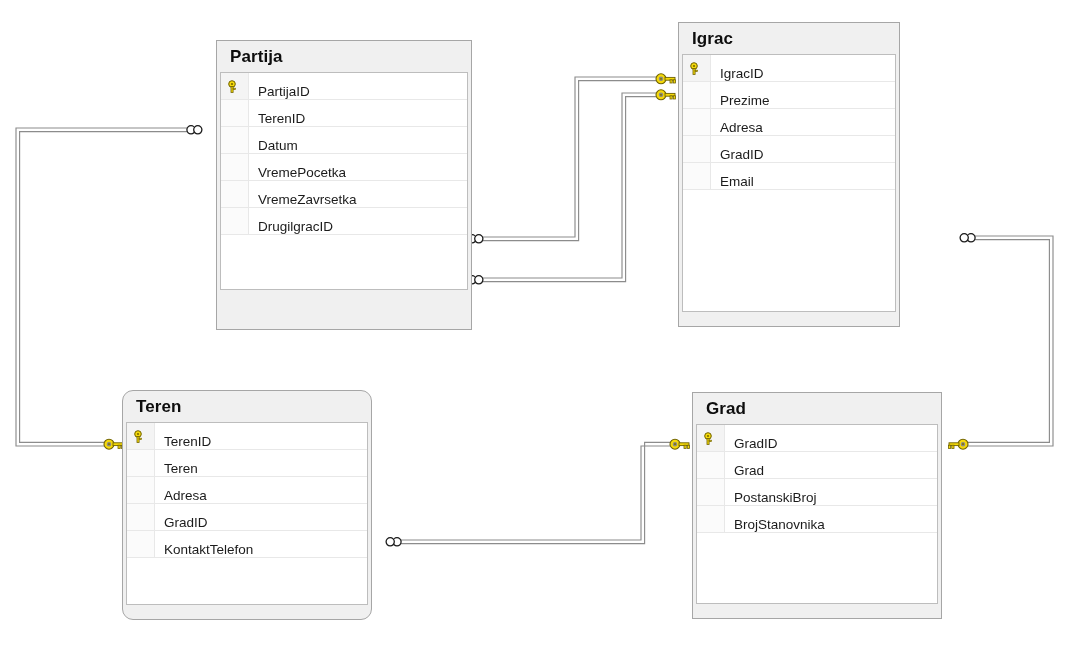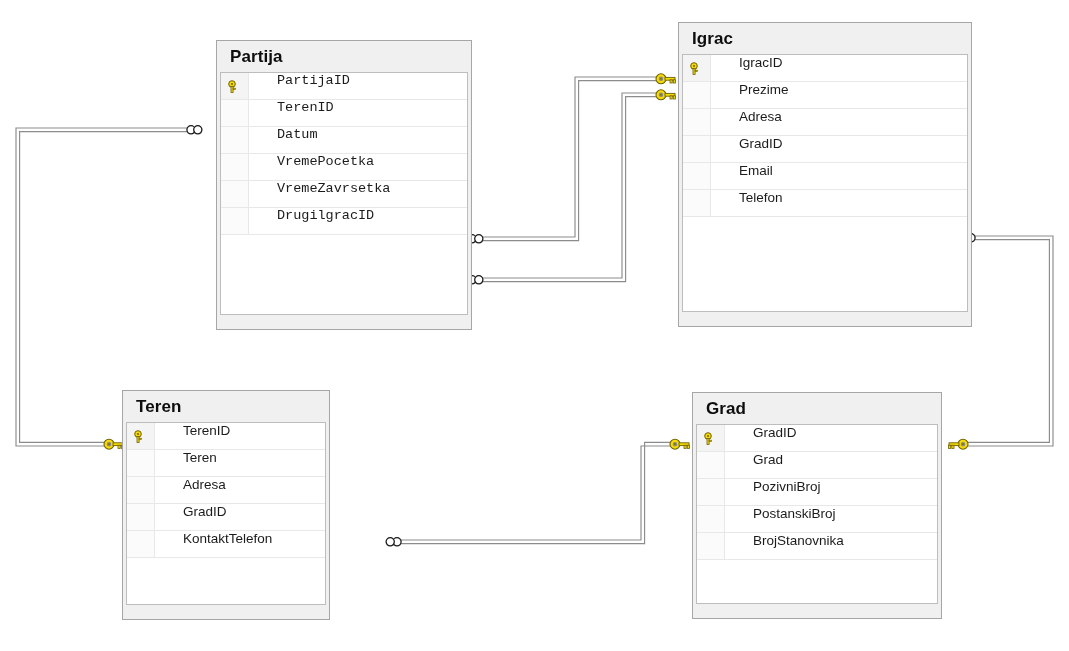--- a/index.html
+++ b/index.html
@@ -32,25 +32,24 @@
     line-height:20px;
     white-space:nowrap;
   }
   .grid{
     background:#ffffff;
     border:1px solid #bdbdbd;
     box-sizing:border-box;
   }
   .row{
     display:flex;
-    align-items:flex-start;
+    align-items:flex-end;
     height:27px;
     border-bottom:1px solid #e8e8e8;
     box-sizing:border-box;
-    gap:19px;
   }
   .row:last-child{border-bottom:none;}
   .row.pk{background:#ffffff;}
   .gutter{
     width:28px;
     min-width:28px;
     height:100%;
     border-right:1px solid #e8e8e8;
     box-sizing:border-box;
     display:flex;align-items:center;justify-content:center;
@@ -123,21 +122,21 @@
         <path d="M 966,236 L 1053,236 L 1053,446 L 968,446"></path>
         <path d="M 962.5,239.6 L 1049.4,239.6 L 1049.4,442.4 L 968,442.4"></path>
         <use href="#many-sym" x="962" y="237.8" transform="scale(-1,1) translate(-1924,0)"></use>
         <use href="#key-sym" x="963" y="444.2" transform="scale(-1,1) translate(-1926,0)"></use>
       </g>
     </g>
   </svg>
 
   <div class="entity" style="left:216px;top:40px;width:256px;height:290px;">
     <div class="entity-title">Partija</div>
-    <div class="grid" style="height:243px;font-family:Liberation Mono, monospace;">
+    <div class="grid" style="height:218px;">
       <div class="row pk">
         <div class="gutter">
           <svg class="keyicon" viewBox="0 0 13 13">
             <circle cx="4" cy="4" r="3.3" fill="#f5d90a" stroke="#6e6100" stroke-width="1"></circle>
             <circle cx="4" cy="4" r="1.1" fill="#7a6a00"></circle>
             <rect x="3" y="6.4" width="2.1" height="6" fill="#f5d90a" stroke="#6e6100" stroke-width="0.8"></rect>
             <rect x="5.1" y="8.2" width="2.3" height="1.4" fill="#f5d90a" stroke="#6e6100" stroke-width="0.7"></rect>
           </svg>
         </div>
         <div class="colname">PartijaID</div>
@@ -162,21 +161,21 @@
         <div class="gutter"></div>
         <div class="colname">DrugilgracID</div>
       </div>
       <div class="row empty">
         <div class="gutter"></div>
         <div class="colname"></div>
       </div>
     </div>
   </div>
 
-  <div class="entity" style="left:678px;top:22px;width:294px;height:305px;">
+  <div class="entity" style="left:678px;top:22px;width:222px;height:305px;">
     <div class="entity-title">Igrac</div>
     <div class="grid" style="height:258px;">
       <div class="row pk">
         <div class="gutter">
           <svg class="keyicon" viewBox="0 0 13 13">
             <circle cx="4" cy="4" r="3.3" fill="#f5d90a" stroke="#6e6100" stroke-width="1"></circle>
             <circle cx="4" cy="4" r="1.1" fill="#7a6a00"></circle>
             <rect x="3" y="6.4" width="2.1" height="6" fill="#f5d90a" stroke="#6e6100" stroke-width="0.8"></rect>
             <rect x="5.1" y="8.2" width="2.3" height="1.4" fill="#f5d90a" stroke="#6e6100" stroke-width="0.7"></rect>
           </svg>
@@ -192,32 +191,28 @@
         <div class="colname">Adresa</div>
       </div>
       <div class="row">
         <div class="gutter"></div>
         <div class="colname">GradID</div>
       </div>
       <div class="row">
         <div class="gutter"></div>
         <div class="colname">Email</div>
       </div>
-      <div class="row">
-        <div class="gutter"></div>
-        <div class="colname">Telefon</div>
-      </div>
-      <div class="row empty">
-        <div class="gutter"></div>
-        <div class="colname"></div>
-      </div>
-    </div>
-  </div>
-
-  <div class="entity" style="left:122px;top:390px;width:208px;height:230px;">
+      <div class="row empty">
+        <div class="gutter"></div>
+        <div class="colname"></div>
+      </div>
+    </div>
+  </div>
+
+  <div class="entity" style="left:122px;top:390px;width:250px;height:230px;border-radius:11px;">
     <div class="entity-title">Teren</div>
     <div class="grid" style="height:183px;">
       <div class="row pk">
         <div class="gutter">
           <svg class="keyicon" viewBox="0 0 13 13">
             <circle cx="4" cy="4" r="3.3" fill="#f5d90a" stroke="#6e6100" stroke-width="1"></circle>
             <circle cx="4" cy="4" r="1.1" fill="#7a6a00"></circle>
             <rect x="3" y="6.4" width="2.1" height="6" fill="#f5d90a" stroke="#6e6100" stroke-width="0.8"></rect>
             <rect x="5.1" y="8.2" width="2.3" height="1.4" fill="#f5d90a" stroke="#6e6100" stroke-width="0.7"></rect>
           </svg>
@@ -260,24 +255,20 @@
           </svg>
         </div>
         <div class="colname">GradID</div>
       </div>
       <div class="row">
         <div class="gutter"></div>
         <div class="colname">Grad</div>
       </div>
       <div class="row">
         <div class="gutter"></div>
-        <div class="colname">PozivniBroj</div>
-      </div>
-      <div class="row">
-        <div class="gutter"></div>
         <div class="colname">PostanskiBroj</div>
       </div>
       <div class="row">
         <div class="gutter"></div>
         <div class="colname">BrojStanovnika</div>
       </div>
       <div class="row empty">
         <div class="gutter"></div>
         <div class="colname"></div>
       </div>

